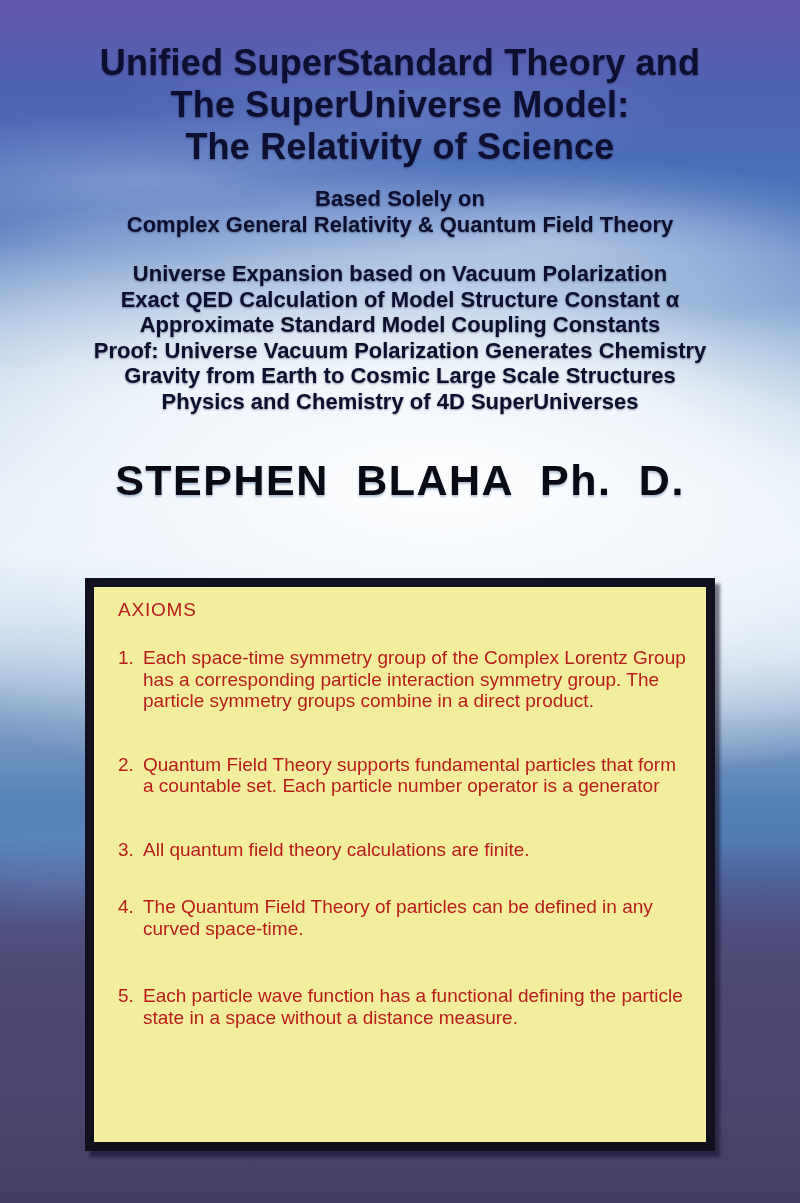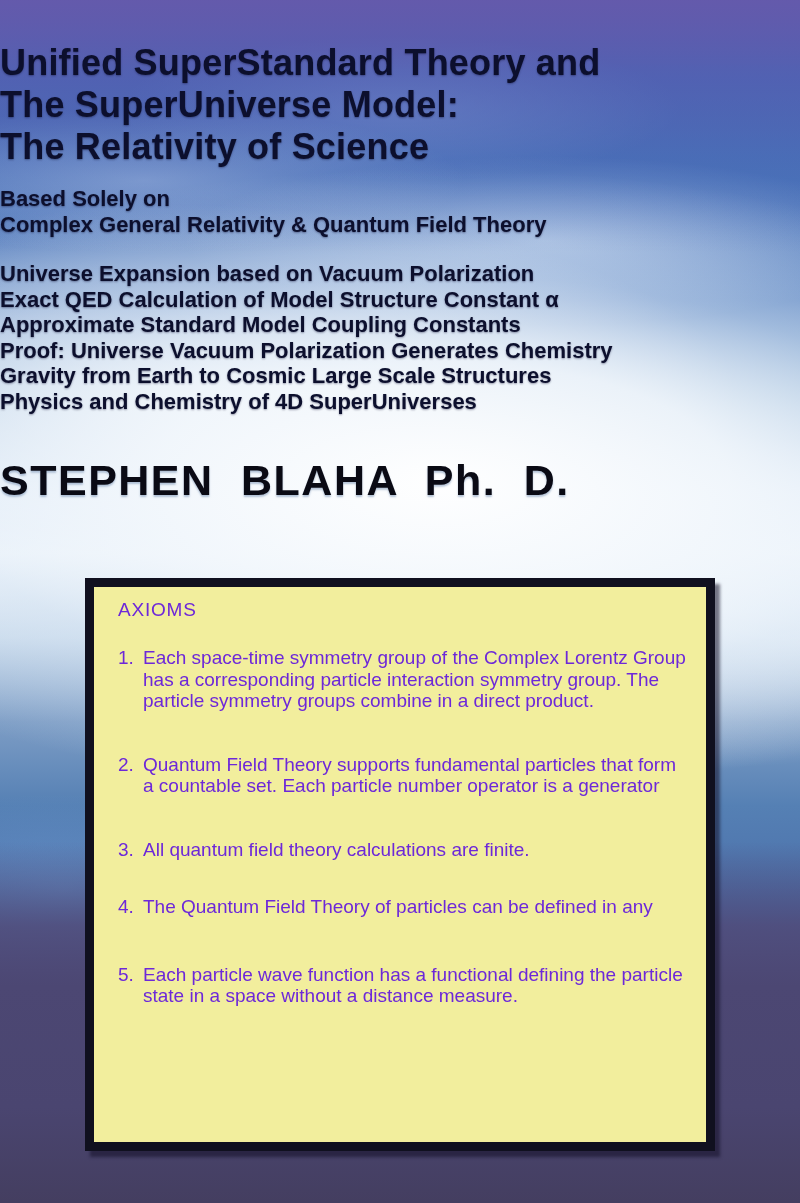--- a/index.html
+++ b/index.html
@@ -25,21 +25,21 @@
       radial-gradient(ellipse 35% 6% at 50% 9%, rgba(150,175,225,0.45) 0%, rgba(0,0,0,0) 100%),
       
       radial-gradient(ellipse 30% 8% at 8% 74%, rgba(110,155,210,0.6) 0%, rgba(0,0,0,0) 100%),
       
       linear-gradient(180deg,
         #5e58a6 0%, #4d64b0 7%, #4a72b8 15%, #5c85c1 25%,
         #9cbad8 33%, #e3edf7 41%, #f3f8fc 46%, #c6d8ea 53%,
         #7d9dc5 60%, #5580b4 67%, #4a6da9 76%, #4f6095 84%,
         #4a4570 93%, #463f62 100%);
   }
-  .txt{position:absolute;left:0;right:0;text-align:left;}
+  .txt{position:absolute;left:0;right:0;text-align:center;}
   .title{
     top:42px;
     font-size:36px;font-weight:bold;line-height:42px;
     color:#0c0f2d;letter-spacing:0.2px;
     text-shadow:0 1px 2px rgba(15,15,50,0.4);
   }
   .subtitle{
     top:186px;
     font-size:22px;font-weight:bold;line-height:26px;
     color:#0c0f2d;
@@ -60,21 +60,21 @@
   }
   .axioms-box{
     position:absolute;
     left:85px;top:578px;
     width:630px;height:573px;
     box-sizing:border-box;
     background:#f2ee9d;
     border:9px solid #10101f;
     box-shadow:5px 6px 3px rgba(18,15,38,0.55);
     padding:12px 24px;
-    color:#6d28d9;
+    color:#b91c1c;
   }
   .axioms-heading{
     font-size:19px;line-height:22px;
     letter-spacing:0.8px;
     margin:0 0 26px 0;
     font-weight:normal;
   }
   .axiom{
     display:flex;
     font-size:19px;line-height:21.5px;
@@ -137,20 +137,21 @@
       <span class="axiom-num">3.</span>
       <span class="axiom-text">
         <div class="axiom-line">All quantum field theory calculations are finite.</div>
       </span>
     </div>
 
     <div class="axiom gap-c">
       <span class="axiom-num">4.</span>
       <span class="axiom-text">
         <div class="axiom-line">The Quantum Field Theory of particles can be defined in any</div>
+        <div class="axiom-line">curved space-time.</div>
       </span>
     </div>
 
     <div class="axiom">
       <span class="axiom-num">5.</span>
       <span class="axiom-text">
         <div class="axiom-line">Each particle wave function has a functional defining the particle</div>
         <div class="axiom-line">state in a space without a distance measure.</div>
       </span>
     </div>

